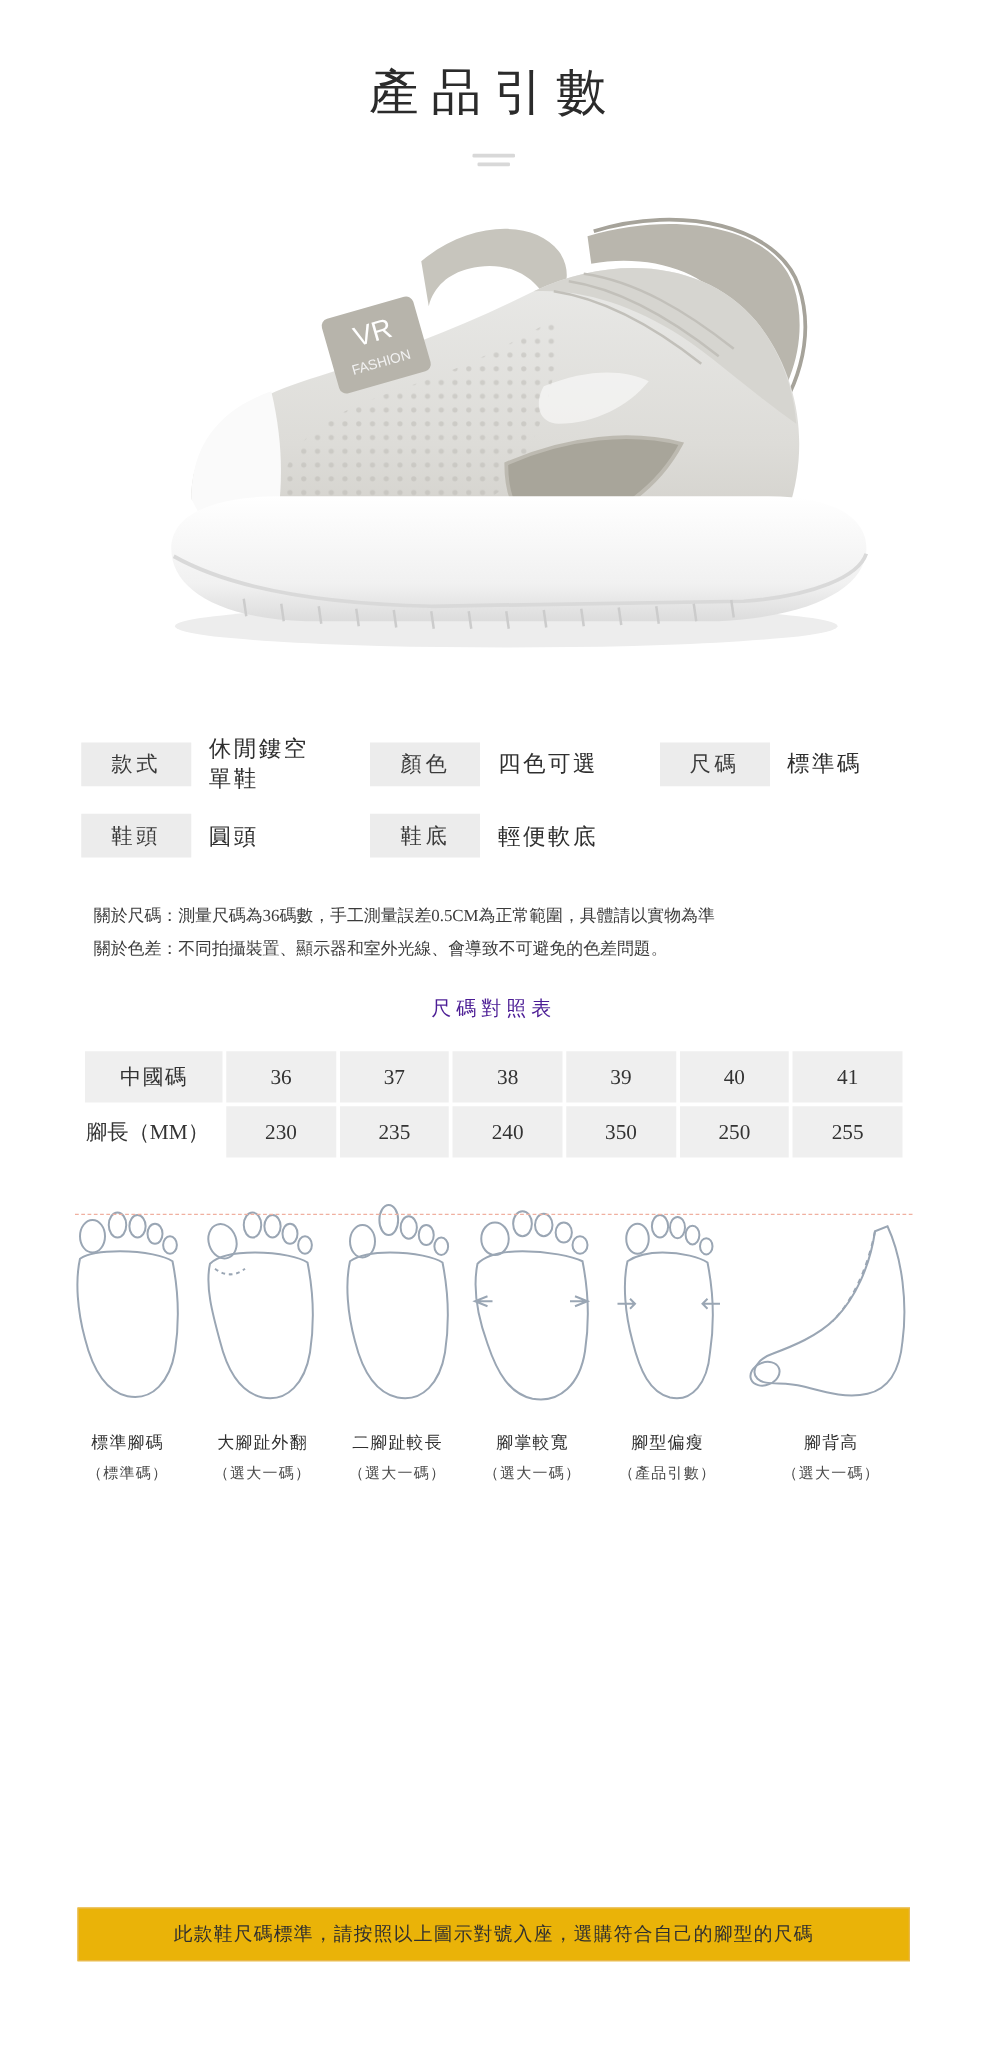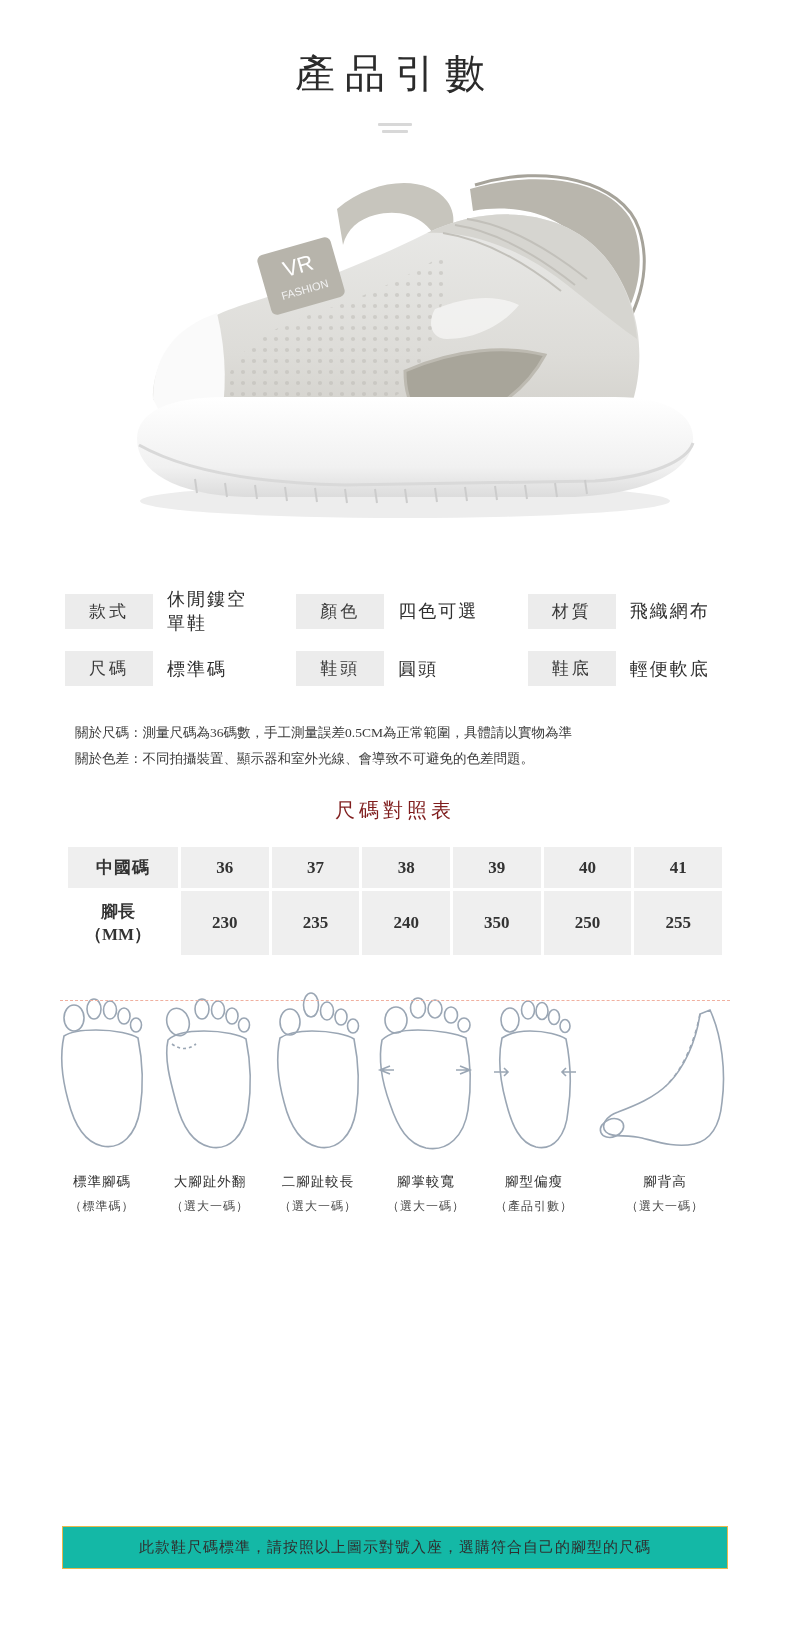--- a/index.html
+++ b/index.html
@@ -94,37 +94,37 @@
     font-size: 13.5px;
     line-height: 1.9;
     color: #3b3b3b;
     font-family: "Liberation Serif", serif;
   }
 
   
   .size-title {
     margin-top: 26px;
     text-align: center;
-    color: #7f1d1d;
-    font-size: 20px;
+    color: #4c1d95;
+    font-size: 16px;
     letter-spacing: 4px;
     font-family: "Liberation Serif", serif;
   }
   .size-table {
     margin: 20px auto 0;
     border-collapse: separate;
     border-spacing: 3px;
     width: 660px;
     font-family: "Liberation Serif", serif;
   }
   .size-table td, .size-table th {
     background: #efefef;
     text-align: center;
     font-size: 17px;
-    font-weight: bold;
+    font-weight: normal;
     color: #333;
     padding: 9px 0;
   }
   .size-table th {
     width: 110px;
     letter-spacing: 1px;
     background: #efefef;
   }
   .size-table tr td:first-child { }
   .size-table .rowhead {
@@ -172,21 +172,21 @@
     color: #4a4a4a;
     line-height: 1.4;
   }
 
   
   .footer-banner {
     position: absolute;
     left: 62px;
     right: 62px;
     bottom: 68px;
-    background: #14b8a6;
+    background: #eab308;
     border: 1px solid #e8b84b;
     text-align: center;
     padding: 11px 8px;
     font-size: 15px;
     letter-spacing: 1px;
     color: #2f2f2f;
     font-family: "Liberation Serif", serif;
   }
 </style>
 </head>
@@ -295,24 +295,20 @@
 <div class="specs">
   <div class="spec-row">
     <div class="spec-label">款式</div>
     <div class="spec-value">休閒鏤空單鞋</div>
   </div>
   <div class="spec-row">
     <div class="spec-label">顏色</div>
     <div class="spec-value">四色可選</div>
   </div>
   <div class="spec-row">
-    <div class="spec-label">材質</div>
-    <div class="spec-value">飛織網布</div>
-  </div>
-  <div class="spec-row">
     <div class="spec-label">尺碼</div>
     <div class="spec-value">標準碼</div>
   </div>
   <div class="spec-row">
     <div class="spec-label">鞋頭</div>
     <div class="spec-value">圓頭</div>
   </div>
   <div class="spec-row">
     <div class="spec-label">鞋底</div>
     <div class="spec-value">輕便軟底</div>

